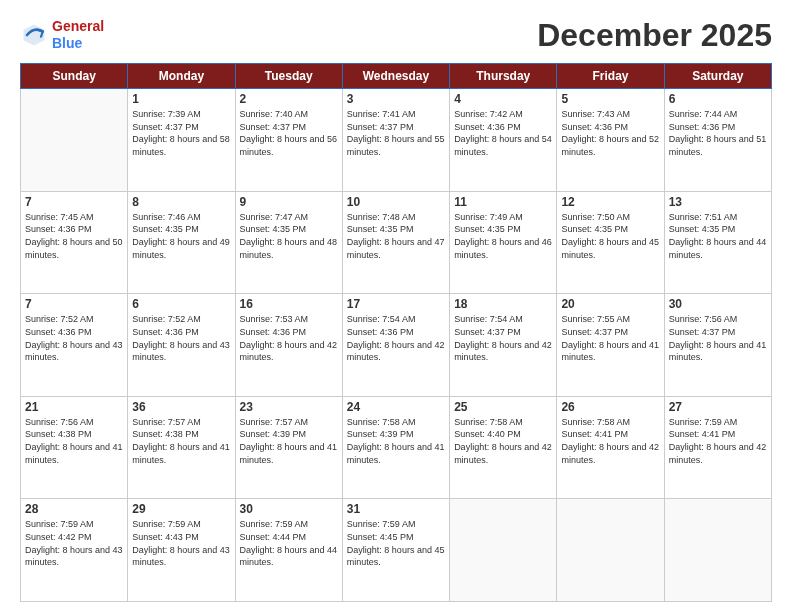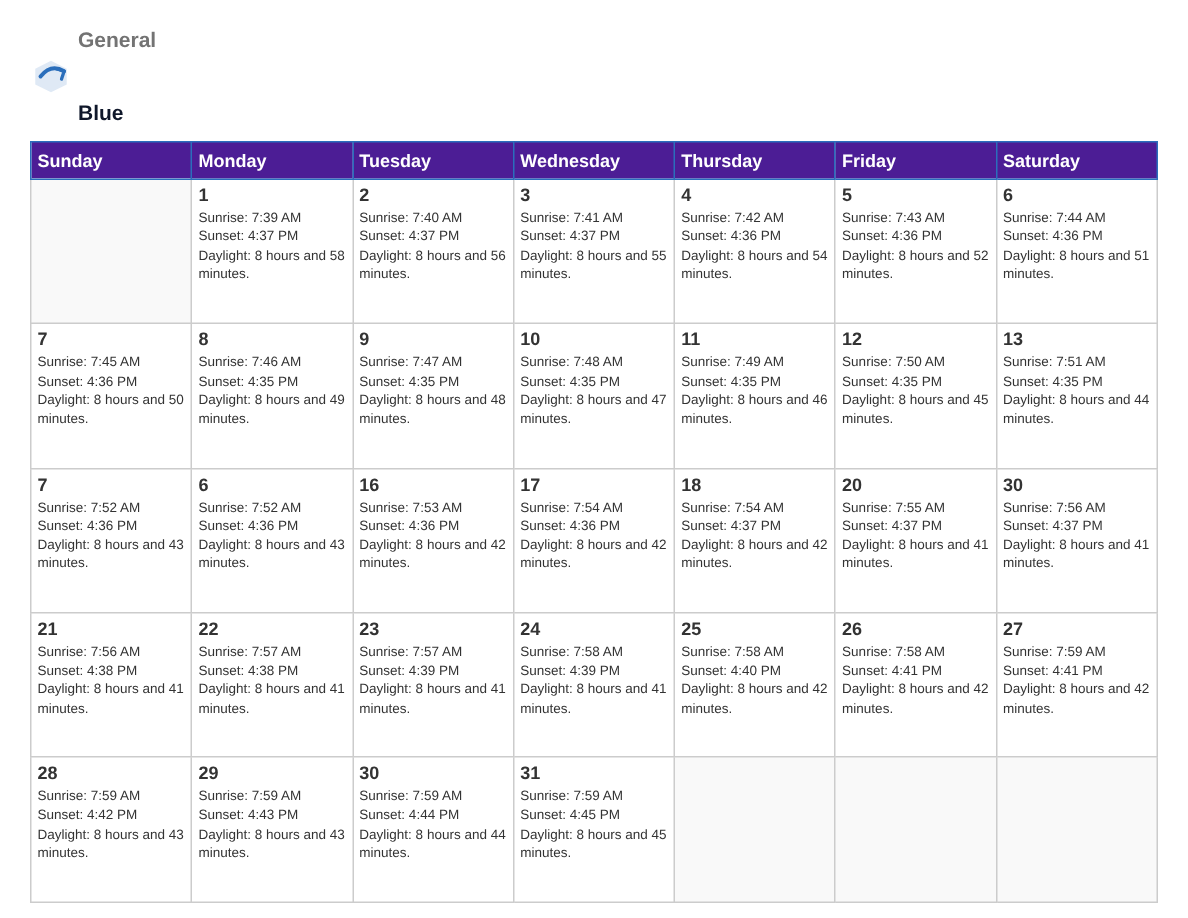--- a/index.html
+++ b/index.html
@@ -26,22 +26,22 @@
     .logo {
       display: flex;
       align-items: center;
       gap: 4px;
     }
     .logo-text {
       font-size: 14px;
       font-weight: bold;
       line-height: 1.2;
     }
-    .logo-general { color: #737373; }
-    .logo-blue { color: #0f172a; margin-top: 32px; }
+    .logo-general { color: #b91c1c; }
+    .logo-blue { color: #3b82f6; }
     .logo-icon {
       width: 28px;
       height: 28px;
     }
     .title-block {
       text-align: right;
     }
     .month-title {
       font-size: 32px;
       font-weight: bold;
@@ -51,26 +51,26 @@
     .location-title {
       font-size: 15px;
       color: #555;
     }
     .calendar-table {
       width: 100%;
       border-collapse: collapse;
       flex: 1;
     }
     .calendar-table thead tr th {
-      background: #4c1d95;
+      background: #7f1d1d;
       color: #fff;
       font-size: 12px;
       font-weight: bold;
       padding: 5px 4px;
-      text-align: left;
+      text-align: center;
       border: 1px solid #2a6ebb;
     }
     .calendar-table tbody tr td {
       border: 1px solid #ccc;
       vertical-align: top;
       padding: 3px 4px;
       font-size: 9.5px;
       color: #333;
       width: calc(100% / 7);
       height: 88px;
@@ -100,20 +100,21 @@
         <polygon points="16,4 28,10 28,22 16,28 4,22 4,10" fill="#2a6ebb" opacity="0.15"></polygon>
         <path d="M8 16 Q16 6 26 12" stroke="#2a6ebb" stroke-width="3" fill="none" stroke-linecap="round"></path>
         <path d="M20 10 L26 12 L24 18" stroke="#2a6ebb" stroke-width="2.5" fill="none" stroke-linecap="round" stroke-linejoin="round"></path>
       </svg>
       <div class="logo-text">
         <div class="logo-general">General</div>
         <div class="logo-blue">Blue</div>
       </div>
     </div>
     <div class="title-block">
+      <div class="month-title">December 2025</div>
     </div>
   </div>
 
   <table class="calendar-table">
     <thead>
       <tr>
       <th>Sunday</th>
           <th>Monday</th>
           <th>Tuesday</th>
           <th>Wednesday</th>
@@ -209,21 +210,21 @@
             <span class="day-number">30</span>
             <div class="cell-content">Sunrise: 7:56 AM<br>Sunset: 4:37 PM<br>Daylight: 8 hours and 41 minutes.</div>
           </td>
         </tr>
         <tr>
           <td>
             <span class="day-number">21</span>
             <div class="cell-content">Sunrise: 7:56 AM<br>Sunset: 4:38 PM<br>Daylight: 8 hours and 41 minutes.</div>
           </td>
           <td>
-            <span class="day-number">22</span>
+            <span class="day-number">36</span>
             <div class="cell-content">Sunrise: 7:57 AM<br>Sunset: 4:38 PM<br>Daylight: 8 hours and 41 minutes.</div>
           </td>
           <td>
             <span class="day-number">23</span>
             <div class="cell-content">Sunrise: 7:57 AM<br>Sunset: 4:39 PM<br>Daylight: 8 hours and 41 minutes.</div>
           </td>
           <td>
             <span class="day-number">24</span>
             <div class="cell-content">Sunrise: 7:58 AM<br>Sunset: 4:39 PM<br>Daylight: 8 hours and 41 minutes.</div>
           </td>

